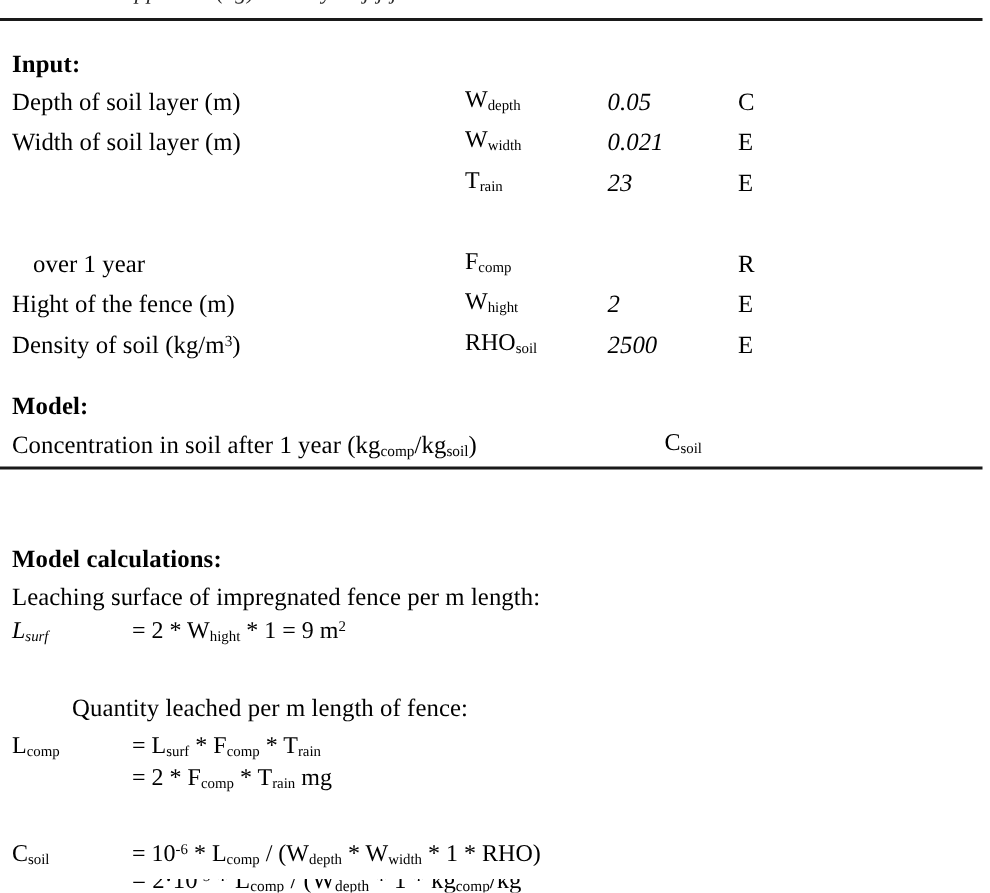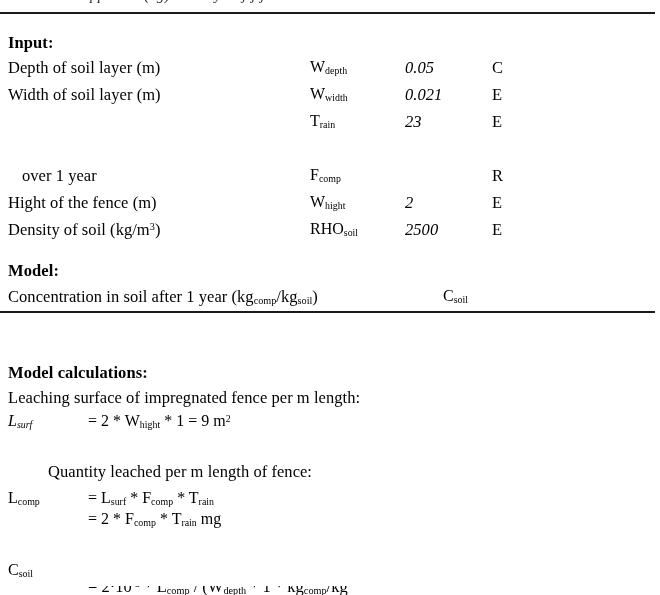--- a/index.html
+++ b/index.html
@@ -157,18 +157,19 @@
   <div class="abs sym eq-label" style="top:412px;font-style:italic;"><span>L</span><sub>surf</sub></div>
   <div class="abs sym eq-body" style="top:412px;"><span>= 2 * W</span><sub>hight</sub><span> * 1 = 9 m</span><sup>2</sup></div>
 
   <div class="abs txt" style="left:8px; top:462px;margin-left:40px;">Quantity leached per m length of fence:</div>
 
   <div class="abs sym eq-label" style="top:489px;"><span>L</span><sub>comp</sub></div>
   <div class="abs sym eq-body" style="top:489px;">= L<sub>surf</sub> * F<sub>comp</sub> * T<sub>rain</sub></div>
   <div class="abs sym eq-body" style="top:510px;">= 2 * F<sub>comp</sub> * T<sub>rain</sub> mg</div>
 
   <div class="abs sym eq-label" style="top:561px;"><span>C</span><sub>soil</sub></div>
+  <div class="abs sym eq-body" style="top:561px;">= 10<sup>-6</sup> * L<sub>comp</sub> / (W<sub>depth</sub> * W<sub>width</sub> * 1 * RHO)</div>
 
   <div class="clipped-bottom">
     <span class="inner">= 2·10<sup>-5</sup> * L<sub>comp</sub> / (W<sub>depth</sub> * 1 * kg<sub>comp</sub>/kg</span>
   </div>
 
 </div>
 
 </body></html>

